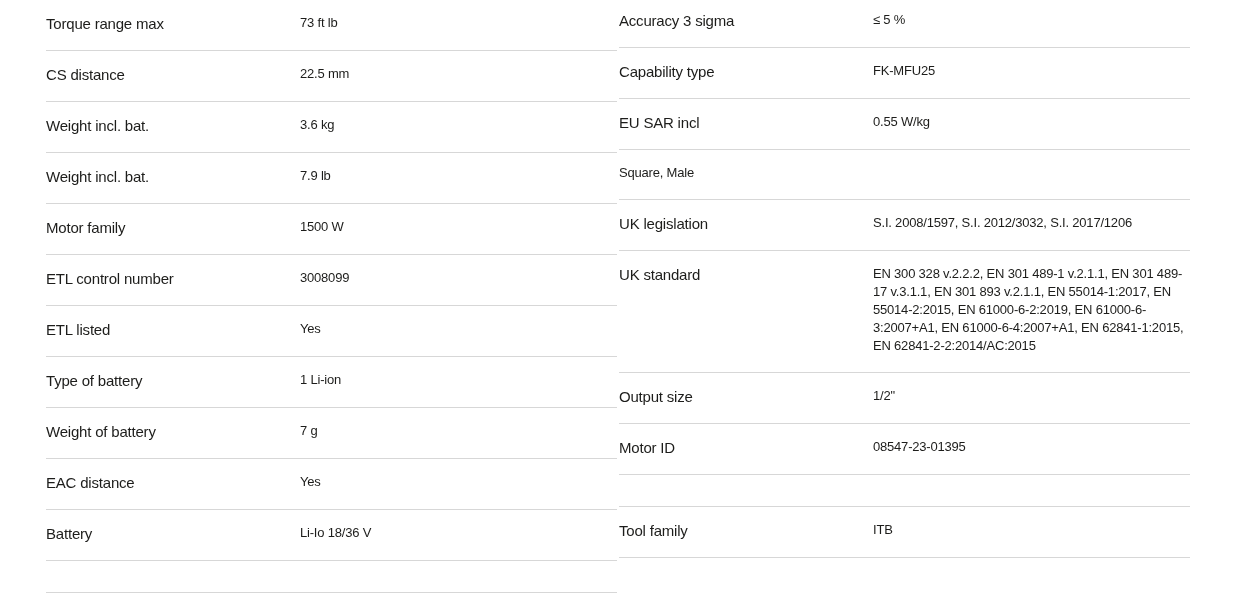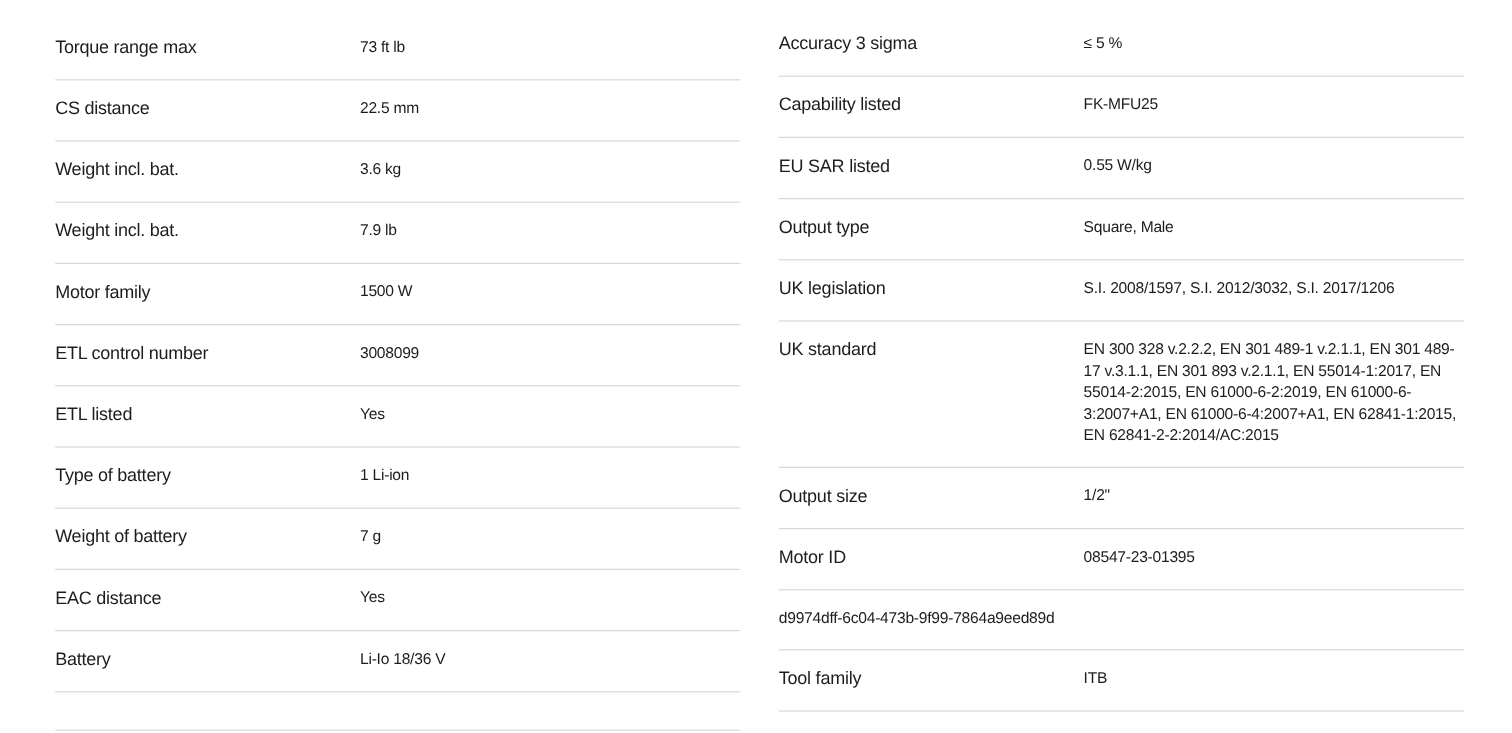--- a/index.html
+++ b/index.html
@@ -10,22 +10,22 @@
   body {
     width: 1260px;
     height: 611px;
     overflow: hidden;
     font-family: "Liberation Sans", "DejaVu Sans", sans-serif;
     color: #1d1d1b;
     letter-spacing: -0.2px;
   }
   .spec-sheet {
     display: flex;
-    gap: 32px;
-    padding: 16px 53px 0 46px;
+    gap: 2px;
+    padding: 0 53px 0 46px;
     box-sizing: border-box;
   }
   .spec-col {
     flex: 0 0 571px;
     width: 571px;
   }
   .spec-col.right {
     margin-top: -3px;
   }
   .spec-row {
@@ -111,31 +111,30 @@
   <div class="spec-row">
   </div>
 </section>
   <section class="spec-col right">
   <div class="spec-row">
     <div class="spec-label">Accuracy 3 sigma</div>
     <div class="spec-value">≤ 5 %</div>
   </div>
 
   <div class="spec-row">
-    <div class="spec-label">Capability listed</div>
+    <div class="spec-label">Capability type</div>
     <div class="spec-value">FK-MFU25</div>
   </div>
 
   <div class="spec-row">
-    <div class="spec-label">EU SAR listed</div>
+    <div class="spec-label">EU SAR incl</div>
     <div class="spec-value">0.55 W/kg</div>
   </div>
 
   <div class="spec-row">
-    <div class="spec-label">Output type</div>
     <div class="spec-value">Square, Male</div>
   </div>
 
   <div class="spec-row">
     <div class="spec-label">UK legislation</div>
     <div class="spec-value">S.I. 2008/1597, S.I. 2012/3032, S.I. 2017/1206</div>
   </div>
 
   <div class="spec-row">
     <div class="spec-label">UK standard</div>
@@ -146,21 +145,20 @@
     <div class="spec-label">Output size</div>
     <div class="spec-value">1/2"</div>
   </div>
 
   <div class="spec-row">
     <div class="spec-label">Motor ID</div>
     <div class="spec-value">08547-23-01395</div>
   </div>
 
   <div class="spec-row">
-    <div class="spec-value">d9974dff-6c04-473b-9f99-7864a9eed89d</div>
   </div>
 
   <div class="spec-row">
     <div class="spec-label">Tool family</div>
     <div class="spec-value">ITB</div>
   </div>
 </section>
 </main>
 
 </body></html>

